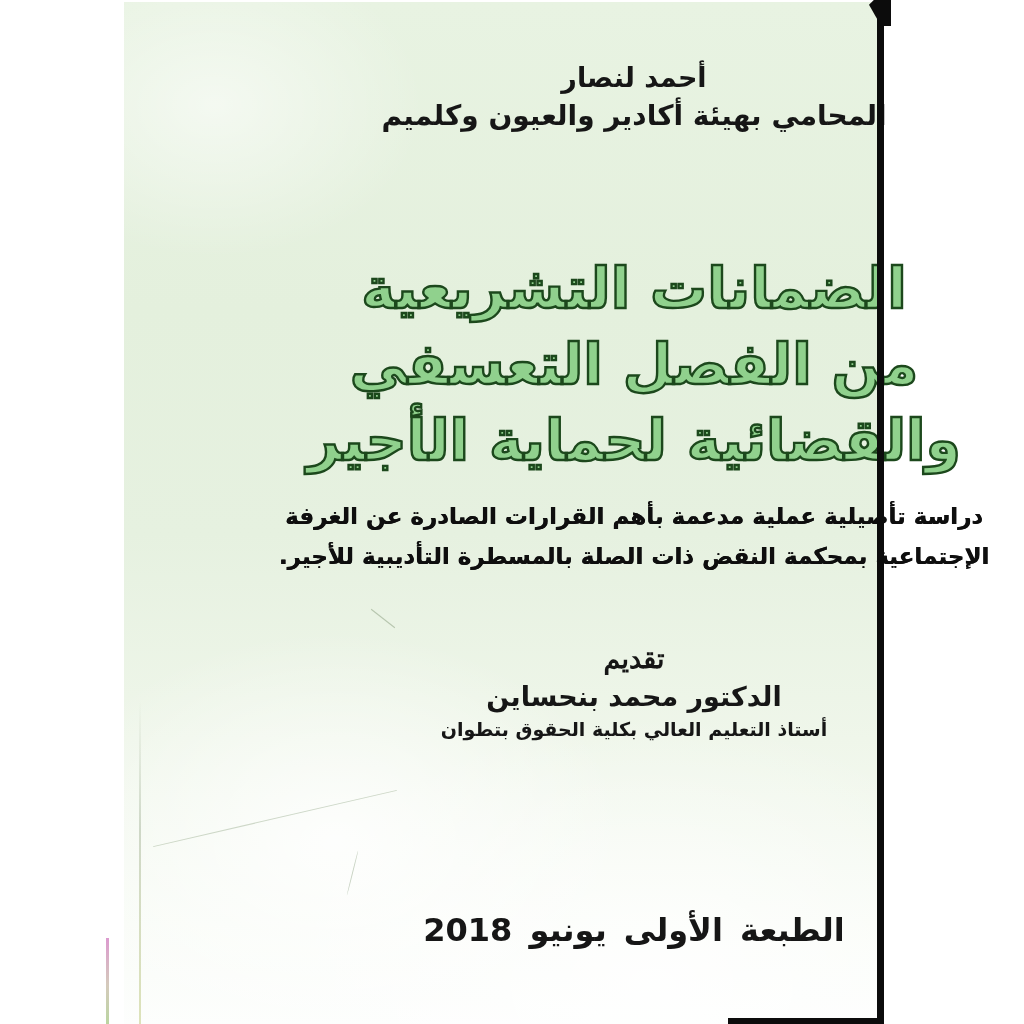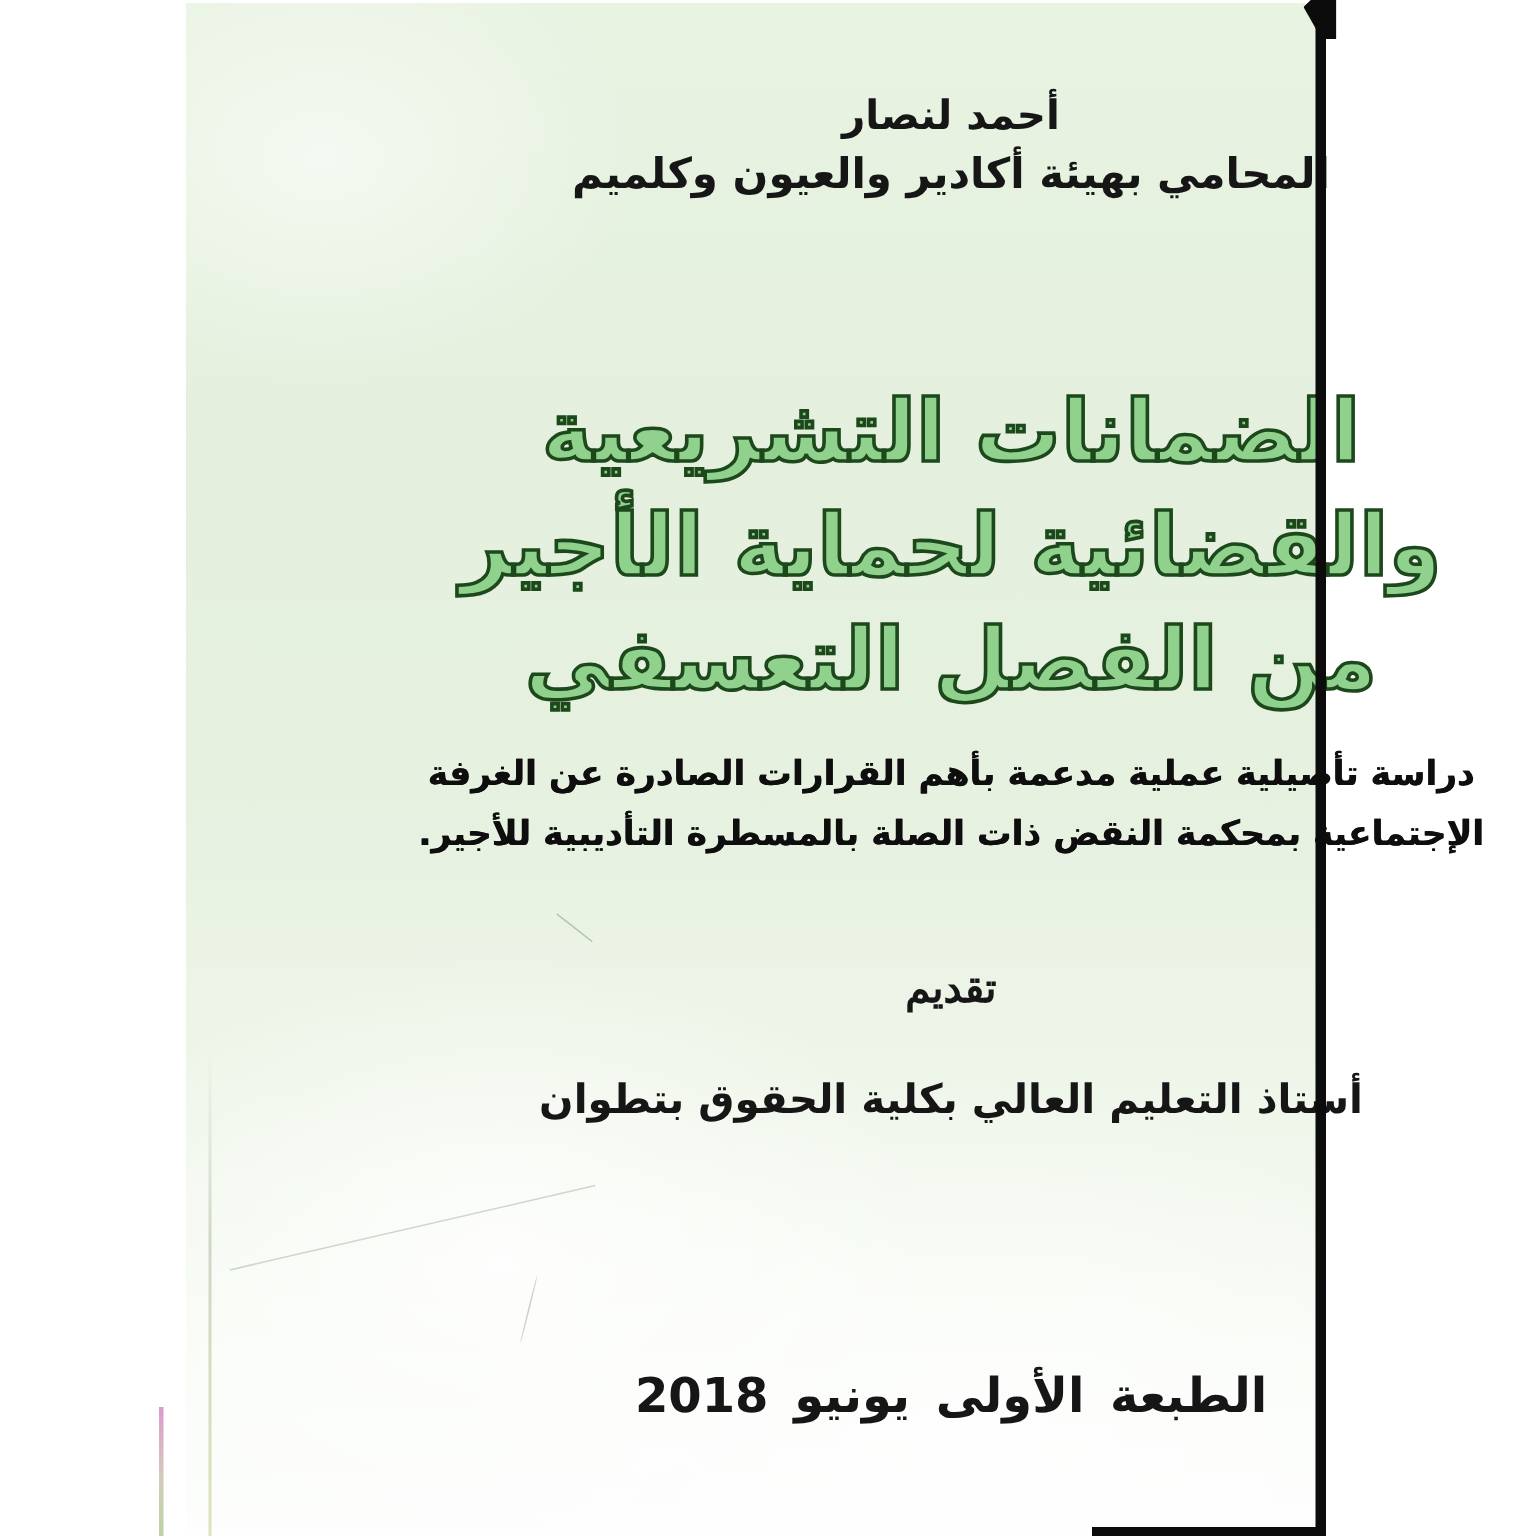--- a/index.html
+++ b/index.html
@@ -108,48 +108,49 @@
     top: 494px;
     font-size: 23px;
     line-height: 40px;
     color: #0e0e0e;
     text-shadow: 0.4px 0 0 #0e0e0e;
   }
   .subtitle .s-line { display: block; }
 
   .presentation-label { top: 641px; font-size: 27px; font-family: Liberation Serif, serif; }
   .presenter-name     { top: 679px; font-size: 27px; }
-  .presenter-title    { top: 716px; font-size: 27px; }
+  .presenter-title    { top: 716px; font-size: 19px; }
 
   .edition-line       { top: 909px; font-size: 32px; word-spacing: 6px; }
 </style>
 </head>
 <body>
 
 <div class="canvas">
 
   <div class="page">
 
     <div class="txt author-name">أحمد لنصار</div>
 
     <div class="txt author-affiliation">المحامي بهيئة أكادير والعيون وكلميم</div>
 
     <div class="txt main-title">
       <span class="t-line">الضمانات التشريعية</span>
+      <span class="t-line">من الفصل التعسفي</span>
       <span class="t-line">والقضائية لحماية الأجير</span>
-      <span class="t-line">من الفصل التعسفي</span>
     </div>
 
     <div class="txt subtitle">
       <span class="s-line">دراسة تأصيلية عملية مدعمة بأهم القرارات الصادرة عن الغرفة</span>
       <span class="s-line">الإجتماعية بمحكمة النقض ذات الصلة بالمسطرة التأديبية للأجير.</span>
     </div>
 
     <div class="txt presentation-label">تقديم</div>
 
+    <div class="txt presenter-name">الدكتور محمد بنحساين</div>
 
     <div class="txt presenter-title">أستاذ التعليم العالي بكلية الحقوق بتطوان</div>
 
     <div class="txt edition-line">الطبعة الأولى يونيو 2018</div>
 
   </div>
 
   <div class="edge-right"></div>
   <div class="corner-top-right"></div>
   <div class="edge-bottom-right"></div>

